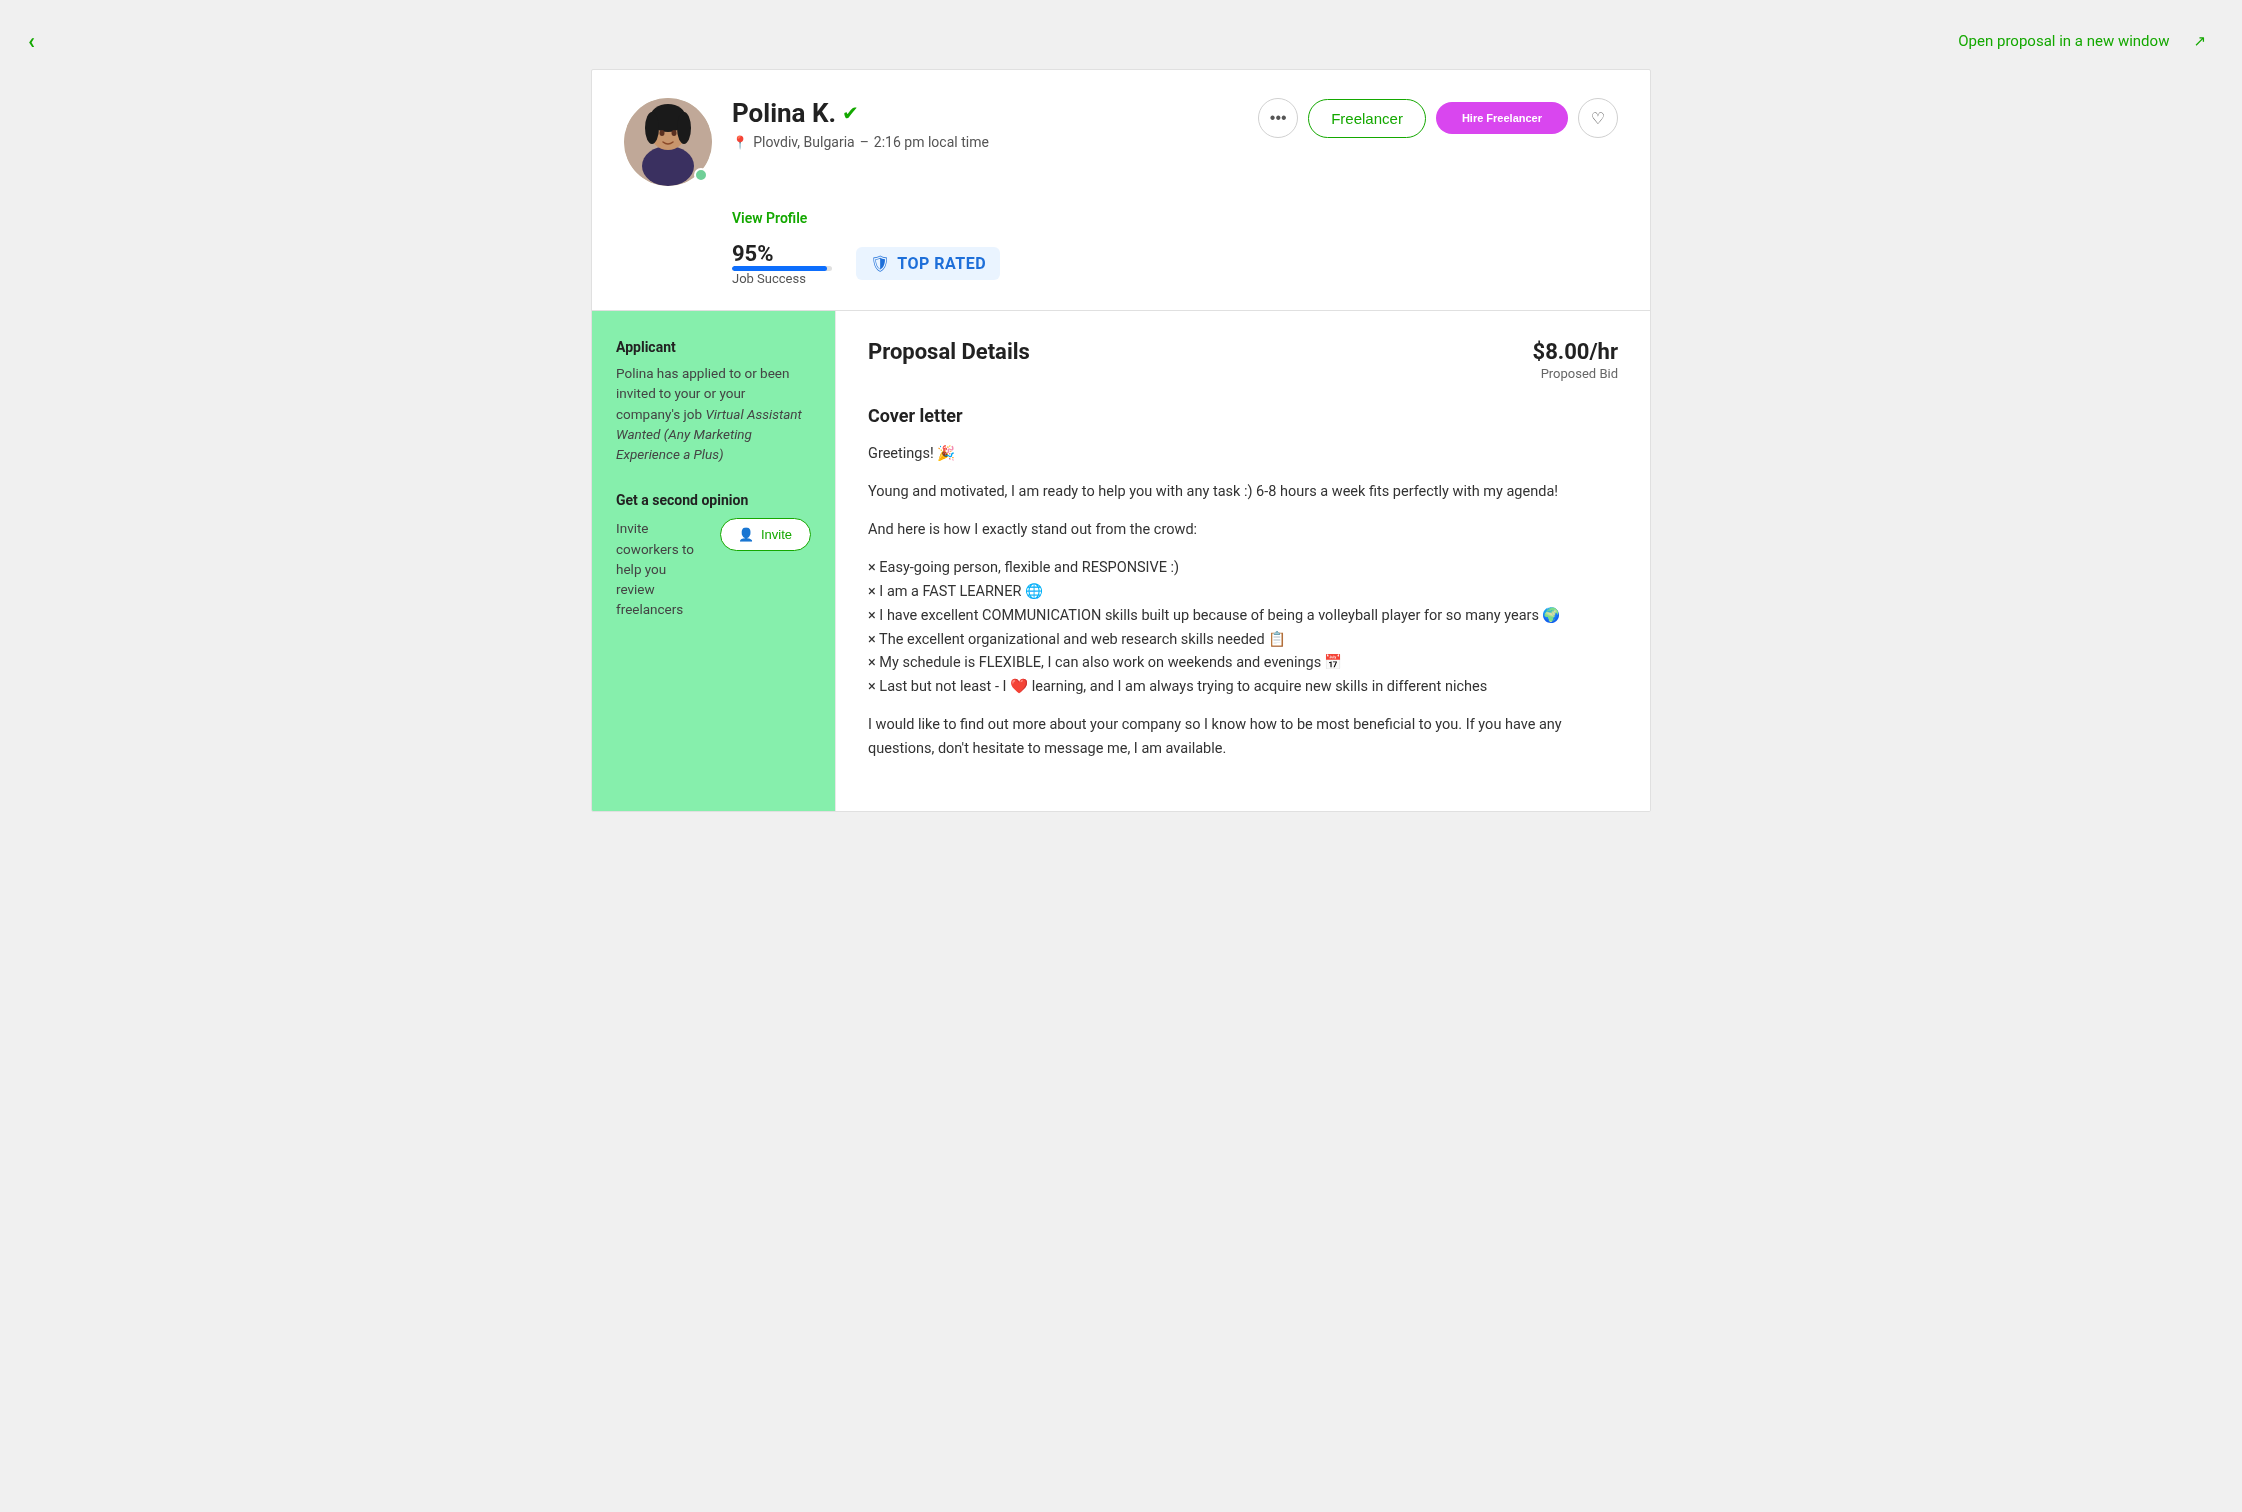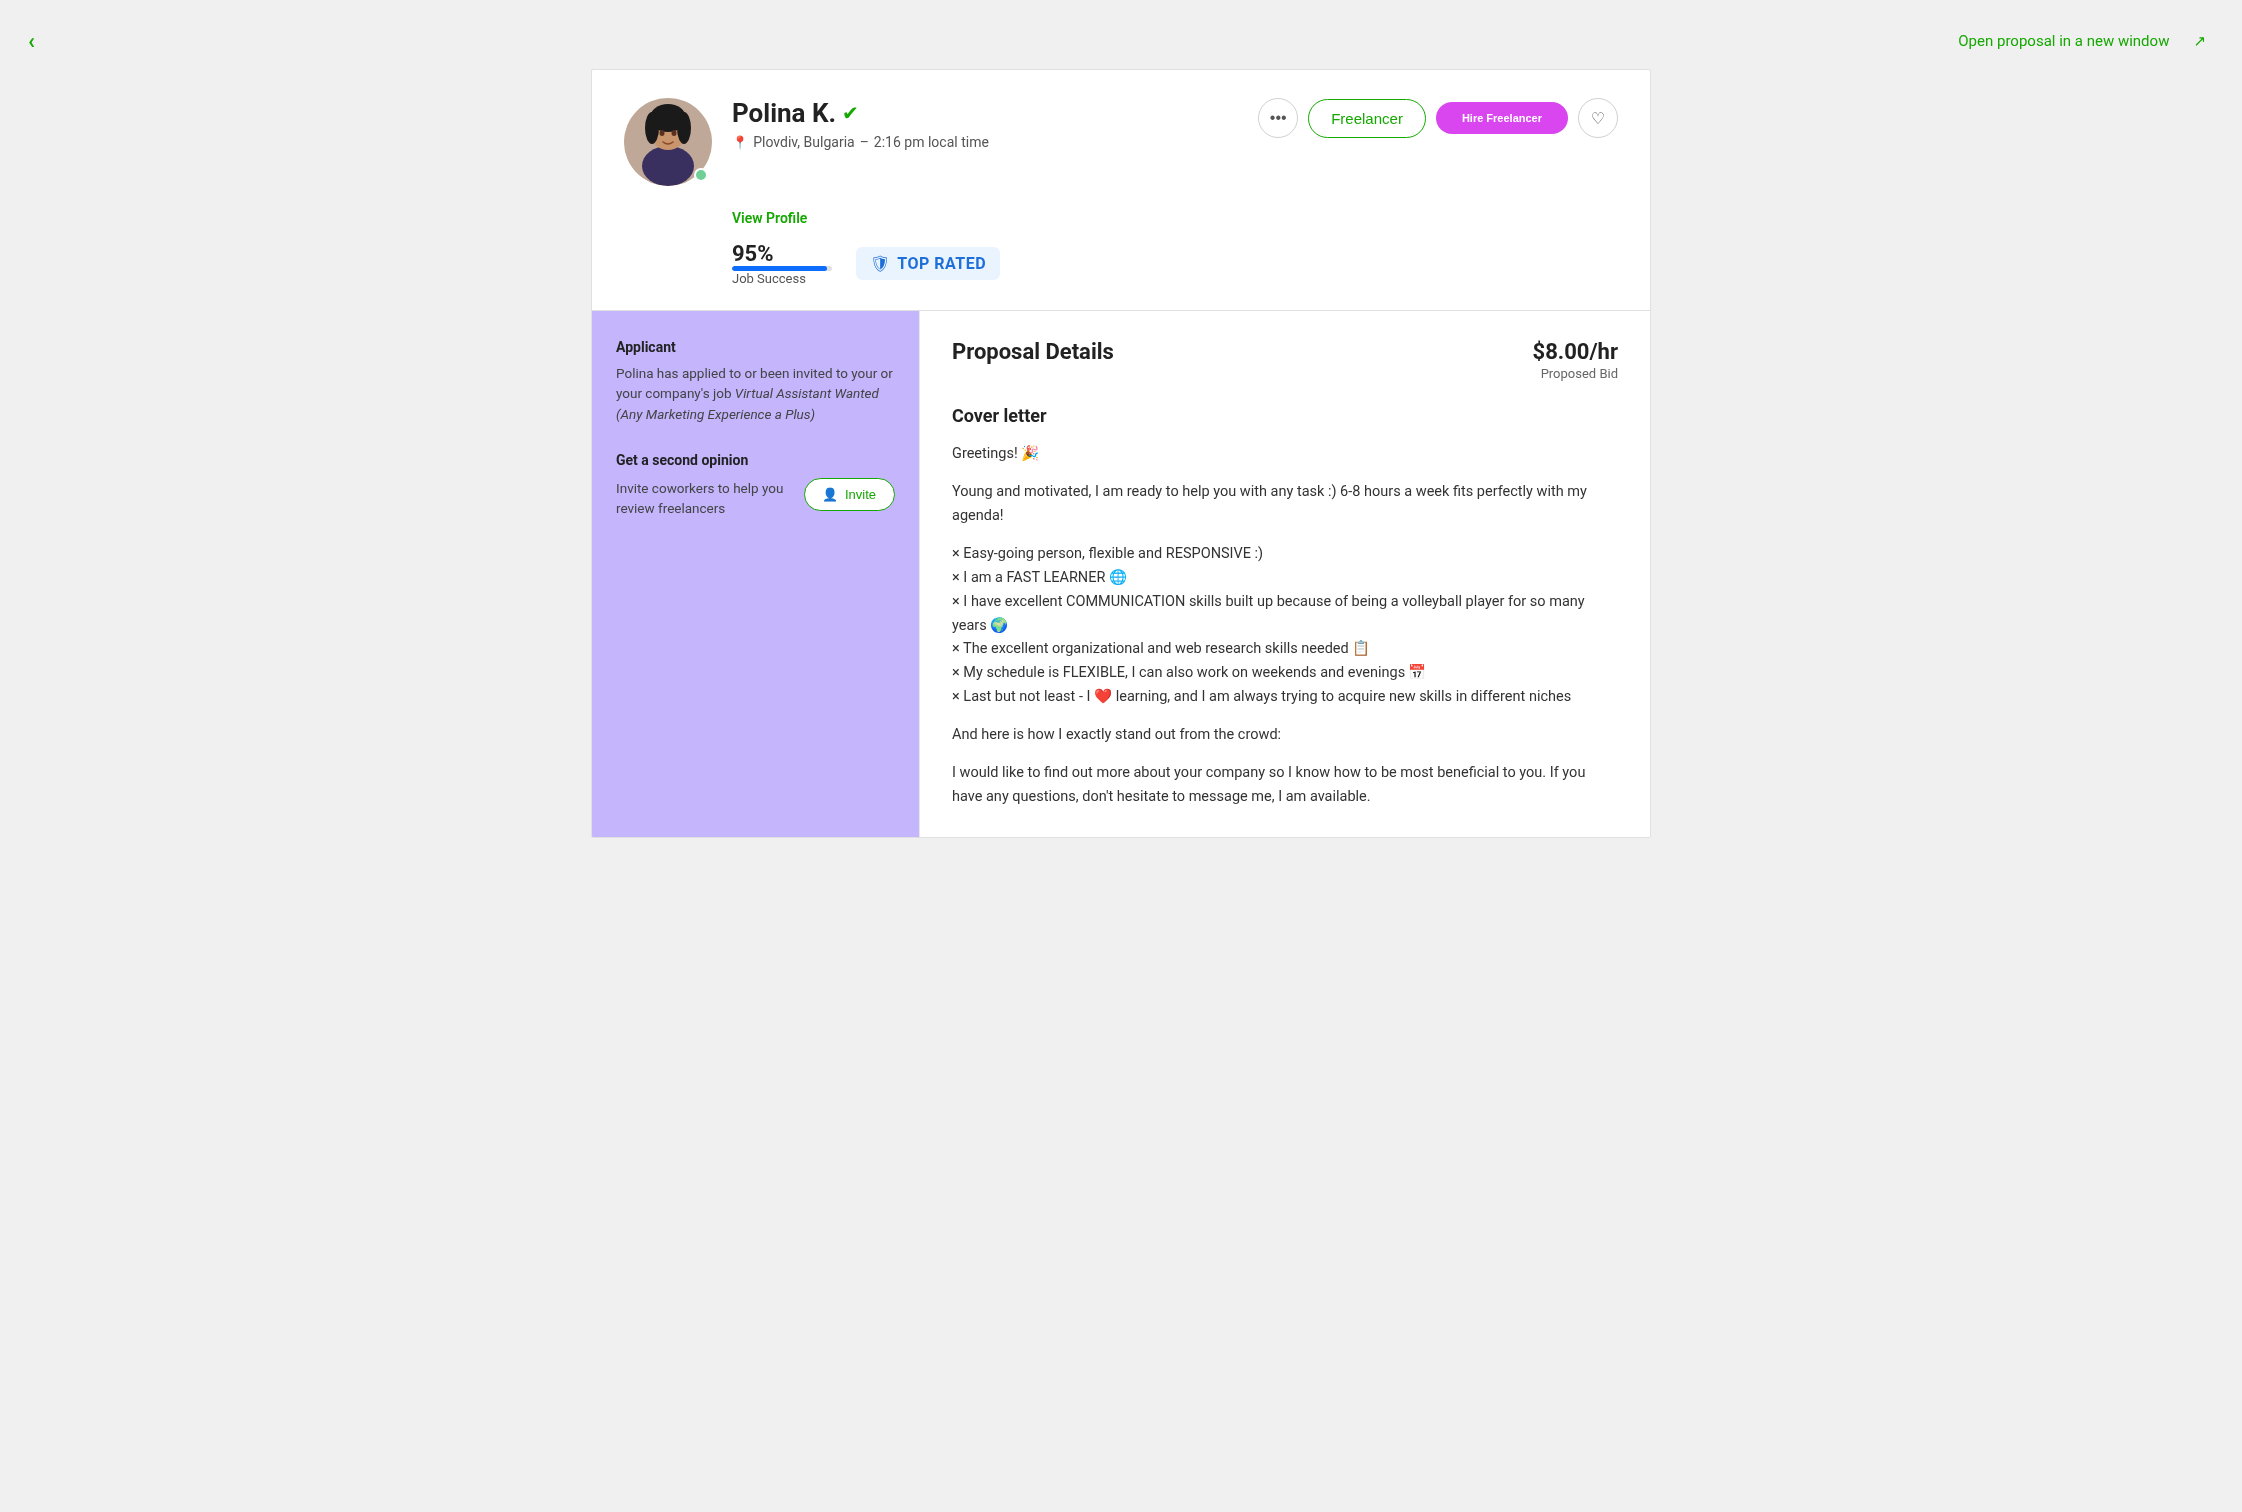--- a/index.html
+++ b/index.html
@@ -203,25 +203,25 @@
       color: #1e6fd9;
       letter-spacing: 0.5px;
     }
 
     
     .body-section {
       display: flex;
       min-height: 500px;
     }
     .sidebar {
-      width: 328px;
+      width: 244px;
       flex-shrink: 0;
       padding: 28px 24px;
       border-right: 1px solid #e8e8e8;
-      background: #c4b5fd;
+      background: #86efac;
     }
     .sidebar-section {
       margin-bottom: 28px;
     }
     .sidebar-title {
       font-size: 14px;
       font-weight: 700;
       color: #222;
       margin-bottom: 8px;
     }
@@ -418,27 +418,27 @@
         <h2 class="proposal-title">Proposal Details</h2>
         <div class="bid-section">
           <div class="bid-amount">$8.00/hr</div>
           <div class="bid-label">Proposed Bid</div>
         </div>
       </div>
       <h3 class="cover-letter-title">Cover letter</h3>
       <div class="cover-letter-body">
         <p>Greetings! 🎉</p>
         <p>Young and motivated, I am ready to help you with any task :) 6-8 hours a week fits perfectly with my agenda!</p>
+        <p>And here is how I exactly stand out from the crowd:</p>
         <p>
           <span>× Easy-going person, flexible and RESPONSIVE :)</span><br>
           <span>× I am a FAST LEARNER 🌐</span><br>
           <span>× I have excellent COMMUNICATION skills built up because of being a volleyball player for so many years 🌍</span><br>
           <span>× The excellent organizational and web research skills needed 📋</span><br>
           <span>× My schedule is FLEXIBLE, I can also work on weekends and evenings 📅</span><br>
           <span>× Last but not least - I ❤️ learning, and I am always trying to acquire new skills in different niches</span>
         </p>
-        <p>And here is how I exactly stand out from the crowd:</p>
         <p>I would like to find out more about your company so I know how to be most beneficial to you. If you have any questions, don't hesitate to message me, I am available.</p>
       </div>
     </div>
 
   </div>
 </div>
 
 </body></html>

